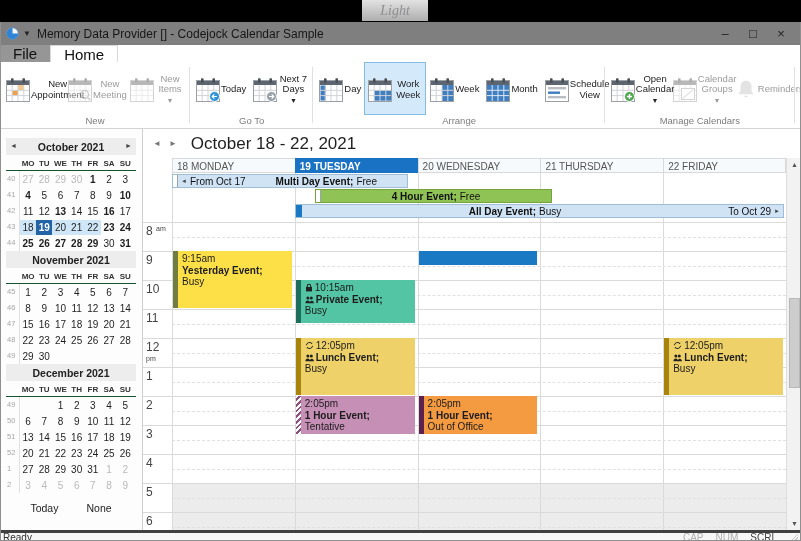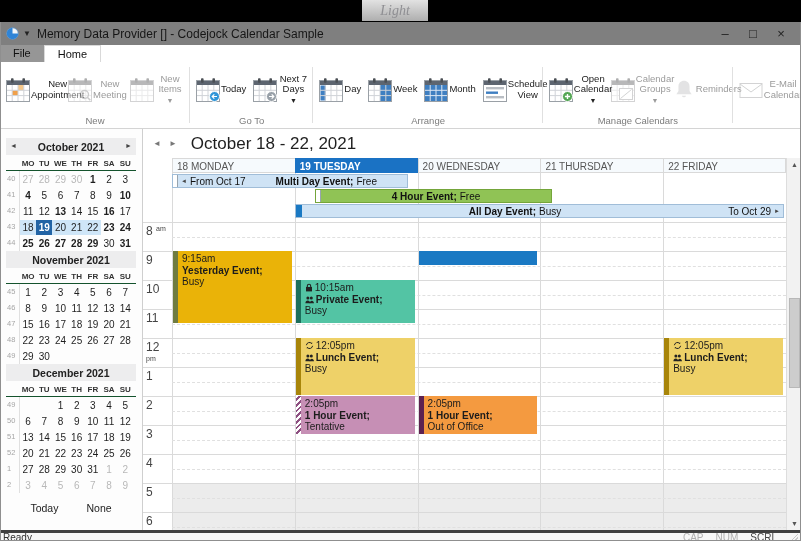--- a/index.html
+++ b/index.html
@@ -6,21 +6,21 @@
 html,body{width:801px;height:541px;overflow:hidden;background:#fff;position:relative}
 .topband{position:absolute;left:0;top:0;width:801px;height:22px;background:#000}
 .light-chip{position:absolute;left:362px;top:0;width:66px;height:21px;background:linear-gradient(#e2e2e2,#aeaeae);color:#8f8f93;font:italic 14px "Liberation Serif",serif;display:flex;align-items:center;justify-content:center}
 .frame{position:absolute;left:0;top:22px;right:0;bottom:0;border:1px solid #8f8f8f;border-top:0;pointer-events:none;z-index:99}
 .titlebar{position:absolute;left:0;top:22px;width:100%;height:23px;background:#7f7f7f;display:flex;align-items:center;font-size:12px;color:#161616;padding:0 6px}
 .titlebar .ico{display:inline-flex;margin-right:3px}
 .tb-caret{font-size:8px;color:#222;margin:0 6px 0 1px}
 .tb-title{flex:1;white-space:nowrap;overflow:hidden}
 .winbtn{width:28px;text-align:center;font-size:13px;color:#222;cursor:default}
 .tabsrow{position:absolute;left:0;top:45px;width:100%;height:17px;background:#fff;display:flex}
-.tab{padding:1px 13px;font-size:11px;color:#111;height:17px;line-height:15px}
+.tab{padding:1px 13px;font-size:15px;color:#111;height:17px;line-height:15px}
 .tab.file{background:#969696}
 .tab.active{background:#fff;border:1px solid #d9d9d9;border-bottom:0}
 .ribbon{position:absolute;left:0;top:62px;width:801px;height:67px;background:#fff;border-bottom:1px solid #d4d4d4;display:flex;overflow:hidden}
 .rgroup{position:relative;display:flex;flex-direction:column;padding:0 2px;flex:0 0 auto}
 .rgroup::after{content:'';position:absolute;right:0;top:5px;bottom:5px;width:1px;background:#e0e0e0}
 .rrow{flex:1;display:flex;align-items:stretch}
 .rglabel{height:13px;line-height:12px;text-align:center;font-size:9.5px;color:#7c7c7c;white-space:nowrap}
 .rbtn{display:flex;align-items:center;padding:2px 2px 0 2px;border:1px solid transparent;font-size:9.5px;line-height:1.12;text-align:center;color:#222;max-width:62px}
 .rbtn .ric{height:28px;display:flex;align-items:center;justify-content:center}
 .rbtn.sel{background:#d4e9fa;border-color:#84bce6}
@@ -205,20 +205,35 @@
                 <rect x="2" y="4" width="22" height="4" fill="#5d6570"></rect>
                 <rect x="6" y="1.2" width="2.6" height="4.6" rx="0.8" fill="#4a4f54"></rect>
                 <rect x="17.4" y="1.2" width="2.6" height="4.6" rx="0.8" fill="#4a4f54"></rect>
                 <rect x="2.5" y="8.5" width="5.2" height="15" fill="#3f7fc1"></rect>
                 <path d="M7.2 8v16M13 8v16M18.8 8v16M2 13.3h22M2 18.6h22" stroke="#d0d3d8" fill="none"></path>
               </svg>
             </span>
           </div>
           <div class="rlbl">Day</div>
         </div>
+        <div class="rbtn sel">
+          <div class="ric">
+            <span class="ico">
+              <svg width="26" height="26" viewBox="0 0 26 26">
+                <rect x="1.5" y="3.5" width="23" height="21" fill="#fff" stroke="#9aa0a6"></rect>
+                <rect x="2" y="4" width="22" height="4" fill="#5d6570"></rect>
+                <rect x="6" y="1.2" width="2.6" height="4.6" rx="0.8" fill="#4a4f54"></rect>
+                <rect x="17.4" y="1.2" width="2.6" height="4.6" rx="0.8" fill="#4a4f54"></rect>
+                <rect x="7.2" y="13.3" width="16.8" height="10.4" fill="#3f7fc1"></rect>
+                <path d="M7.2 8v16M13 8v16M18.8 8v16M2 13.3h22M2 18.6h22" stroke="#d0d3d8" fill="none"></path>
+              </svg>
+            </span>
+          </div>
+          <div class="rlbl">Work Week</div>
+        </div>
         <div class="rbtn">
           <div class="ric">
             <span class="ico">
               <svg width="26" height="26" viewBox="0 0 26 26">
                 <rect x="1.5" y="3.5" width="23" height="21" fill="#fff" stroke="#9aa0a6"></rect>
                 <rect x="2" y="4" width="22" height="4" fill="#5d6570"></rect>
                 <rect x="6" y="1.2" width="2.6" height="4.6" rx="0.8" fill="#4a4f54"></rect>
                 <rect x="17.4" y="1.2" width="2.6" height="4.6" rx="0.8" fill="#4a4f54"></rect>
                 <rect x="13" y="8" width="11" height="16" fill="#3f7fc1"></rect>
                 <path d="M7.2 8v16M13 8v16M18.8 8v16M2 13.3h22M2 18.6h22" stroke="#d0d3d8" fill="none"></path>
@@ -650,21 +665,21 @@
         </div>
         <div class="banner" style="left: 151.8px; top: 75px; width: 489.2px; background: rgb(207, 227, 245); border-color: rgb(160, 189, 216);">
           <span class="tabb"></span>
           <span class="fx"></span>
           <span class="bt">All Day Event;</span>
           <span class="bs">Busy</span>
           <span class="fx"></span>
           <span>To Oct 29</span>
           <span class="contr">►</span>
         </div>
-        <div class="event" style="left: 30px; top: 122px; width: 118.8px; height: 72px; background: #eab308;">
+        <div class="event" style="left: 30px; top: 122px; width: 118.8px; height: 57px; background: #fde047;">
           <span class="bar" style="background: rgb(112, 124, 64);"></span>
           <div class="txt">
             <div>9:15am</div>
             <div><span class="et">Yesterday Event;</span></div>
             <div>Busy</div>
           </div>
         </div>
         <div class="event" style="left: 152.8px; top: 151px; width: 118.8px; height: 42.5px; background: rgb(83, 196, 164);">
           <span class="bar" style="background: rgb(29, 111, 92);"></span>
           <div class="txt">

